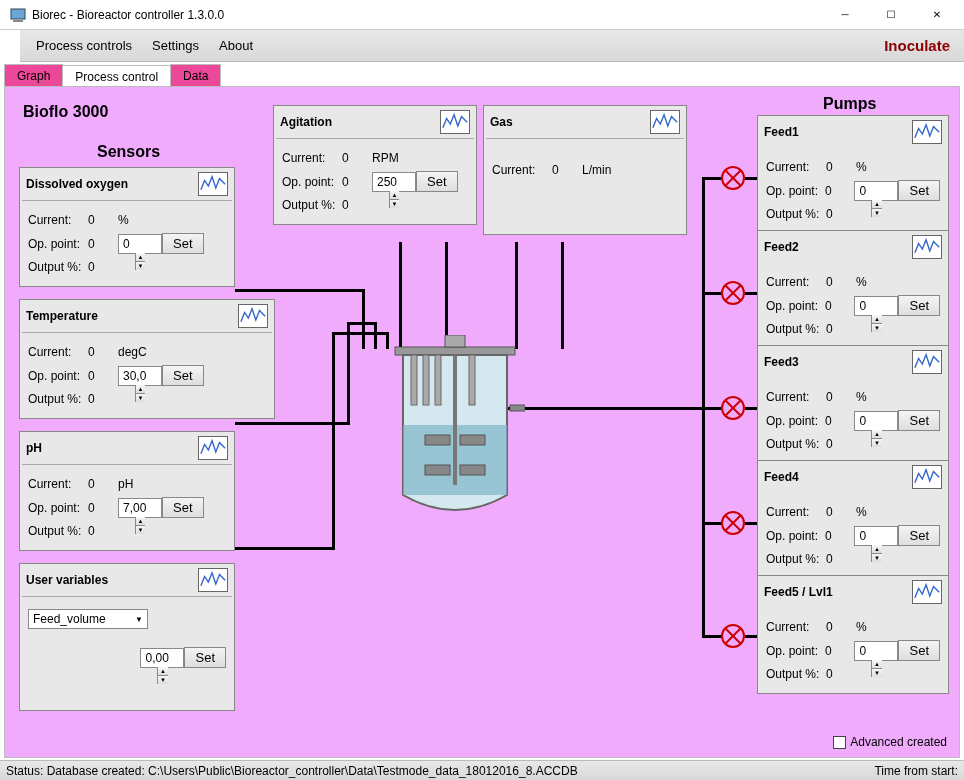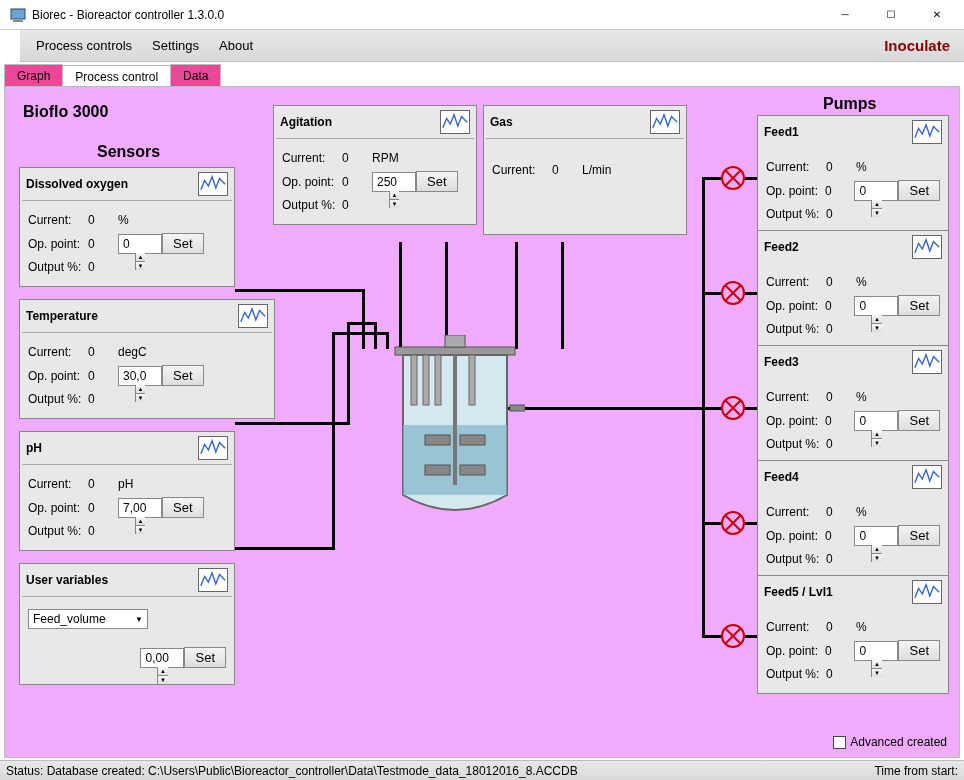--- a/index.html
+++ b/index.html
@@ -281,21 +281,21 @@
           </span>
         <button class="setbtn">Set</button>
       </div>
       <div class="row">
           <span class="lbl">Output %:</span>
           <span class="val">0</span>
         </div>
     </div>
   </div>
 
-  <div class="panel" style="left:14px; top:476px; width:216px; height:122px;">
+  <div class="panel" style="left:14px; top:476px; width:216px; height:148px;">
     <div class="panel-title">
       <span>User variables</span>
       <span class="chart-icon">
           <svg viewBox="0 0 30 24">
             <polyline points="2,18 6,8 10,14 14,4 18,16 22,6 28,12" fill="none" stroke="#36c" stroke-width="1.5"></polyline>
           </svg>
         </span>
     </div>
     <div class="panel-divider"></div>
     <div class="panel-body">

